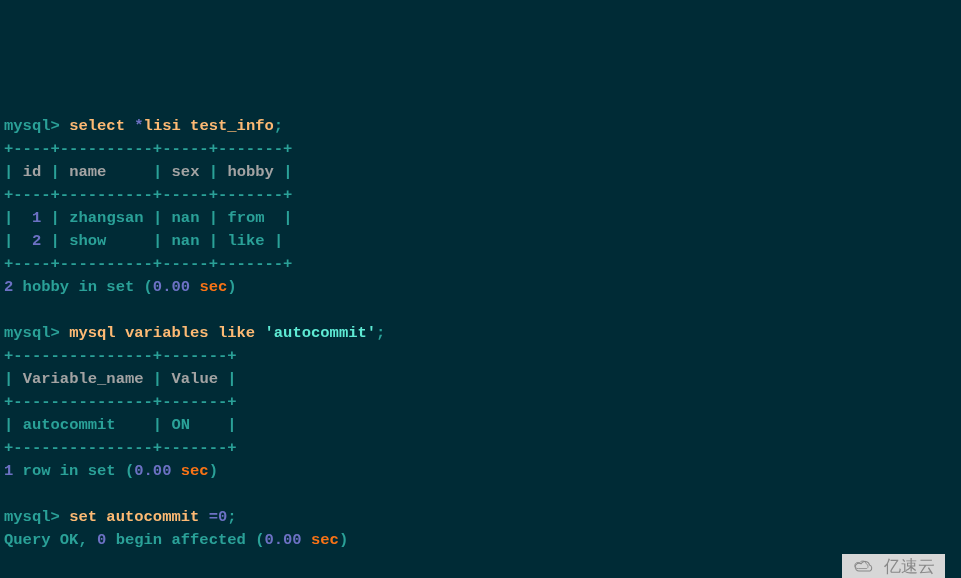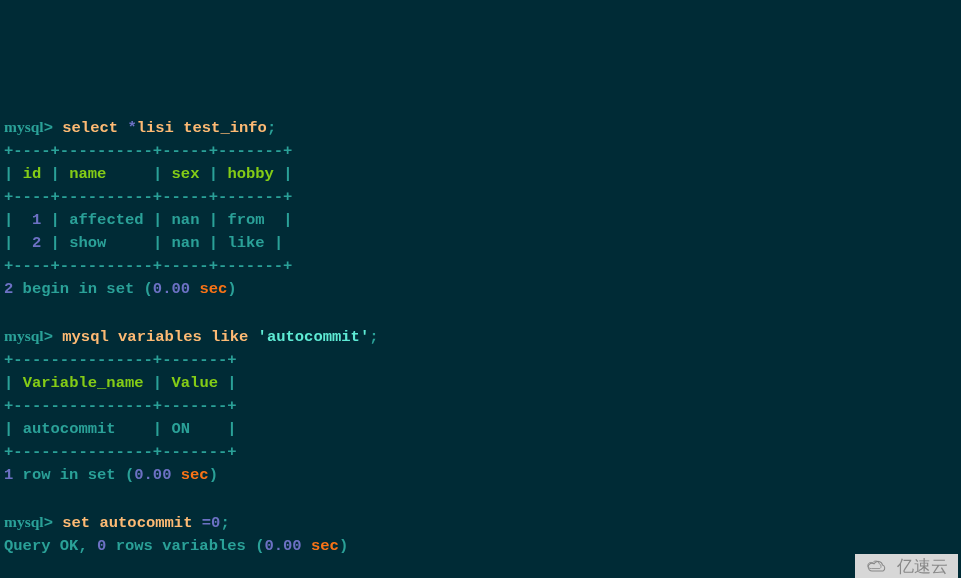--- a/index.html
+++ b/index.html
@@ -9,38 +9,38 @@
       font-size: 15.5px;
       font-weight: bold;
       line-height: 23px;
       width: 961px;
       height: 578px;
       overflow: hidden;
       position: relative;
       white-space: pre;
     }
     .terminal { padding: 0 4px; }
-    .prompt { color: #2aa198; font-family: Liberation Serif, serif; }
+    .prompt { color: #2aa198; }
     .gt { color: #2aa198; }
     .keyword { color: #fdba74; }
     .star { color: #6c71c4; }
     .num { color: #6c71c4; }
     .paren { color: #2aa198; }
     .str { color: #5eead4; }
     .border { color: #2aa198; }
     .pipe { color: #2aa198; }
-    .colname { color: #84cc16; }
+    .colname { color: #a3a3a3; }
     .data { color: #2aa198; }
     .rows { color: #2aa198; }
     .time { color: #f97316; }
     .eq { color: #6c71c4; }
     .semi { color: #2aa198; }
     .watermark {
       position: absolute;
-      right: 3px;
+      right: 16px;
       bottom: 0;
       background: #d7d7d7;
       color: #888;
       font-family: Arial, sans-serif;
       font-size: 17px;
       font-weight: normal;
       padding: 4px 10px 3px 10px;
       display: flex;
       align-items: center;
       gap: 6px;
@@ -51,35 +51,35 @@
 </head>
 <body>
 
 
 
 <div class="terminal">
 <span class="prompt">mysql</span><span class="gt">&gt;</span> <span class="keyword">select</span> <span class="star">*</span><span class="keyword">lisi test_info</span><span class="semi">;</span>
 <span class="border">+----+----------+-----+-------+</span>
 <span class="pipe">|</span> <span class="colname">id</span> <span class="pipe">|</span> <span class="colname">name    </span> <span class="pipe">|</span> <span class="colname">sex</span> <span class="pipe">|</span> <span class="colname">hobby</span> <span class="pipe">|</span>
 <span class="border">+----+----------+-----+-------+</span>
-<span class="pipe">|</span>  <span class="num">1</span> <span class="pipe">|</span> <span class="data">affected</span> <span class="pipe">|</span> <span class="data">nan</span> <span class="pipe">|</span> <span class="data">from </span> <span class="pipe">|</span>
+<span class="pipe">|</span>  <span class="num">1</span> <span class="pipe">|</span> <span class="data">zhangsan</span> <span class="pipe">|</span> <span class="data">nan</span> <span class="pipe">|</span> <span class="data">from </span> <span class="pipe">|</span>
 <span class="pipe">|</span>  <span class="num">2</span> <span class="pipe">|</span> <span class="data">show    </span> <span class="pipe">|</span> <span class="data">nan</span> <span class="pipe">|</span> <span class="data">like</span> <span class="pipe">|</span>
 <span class="border">+----+----------+-----+-------+</span>
-<span class="num">2</span><span class="rows"> begin in set </span><span class="paren">(</span><span class="num">0.00</span><span class="time"> sec</span><span class="paren">)</span>
+<span class="num">2</span><span class="rows"> hobby in set </span><span class="paren">(</span><span class="num">0.00</span><span class="time"> sec</span><span class="paren">)</span>
 
 <span class="prompt">mysql</span><span class="gt">&gt;</span> <span class="keyword">mysql variables like</span> <span class="str">'autocommit'</span><span class="semi">;</span>
 <span class="border">+---------------+-------+</span>
 <span class="pipe">|</span> <span class="colname">Variable_name</span> <span class="pipe">|</span> <span class="colname">Value</span> <span class="pipe">|</span>
 <span class="border">+---------------+-------+</span>
 <span class="pipe">|</span> <span class="data">autocommit   </span> <span class="pipe">|</span> <span class="data">ON   </span> <span class="pipe">|</span>
 <span class="border">+---------------+-------+</span>
 <span class="num">1</span><span class="rows"> row in set </span><span class="paren">(</span><span class="num">0.00</span><span class="time"> sec</span><span class="paren">)</span>
 
 <span class="prompt">mysql</span><span class="gt">&gt;</span> <span class="keyword">set autocommit</span> <span class="eq">=0</span><span class="semi">;</span>
-<span class="rows">Query OK, </span><span class="num">0</span><span class="rows"> rows variables </span><span class="paren">(</span><span class="num">0.00</span><span class="time"> sec</span><span class="paren">)</span>
+<span class="rows">Query OK, </span><span class="num">0</span><span class="rows"> begin affected </span><span class="paren">(</span><span class="num">0.00</span><span class="time"> sec</span><span class="paren">)</span>
 
 <span class="prompt">mysql</span><span class="gt">&gt;</span> <span class="keyword">begin</span><span class="semi">;</span>
 
 
     
 
 </div>
 
 <div class="watermark">
   <svg viewBox="0 0 40 24" fill="none" stroke="#888" stroke-width="1.6">

